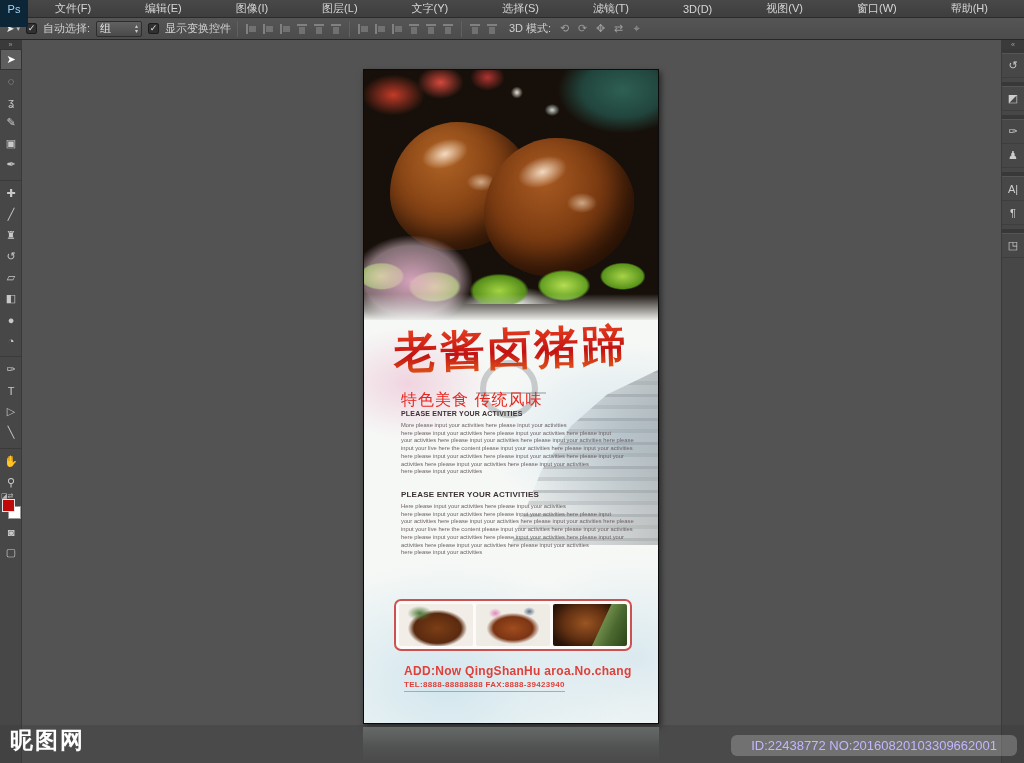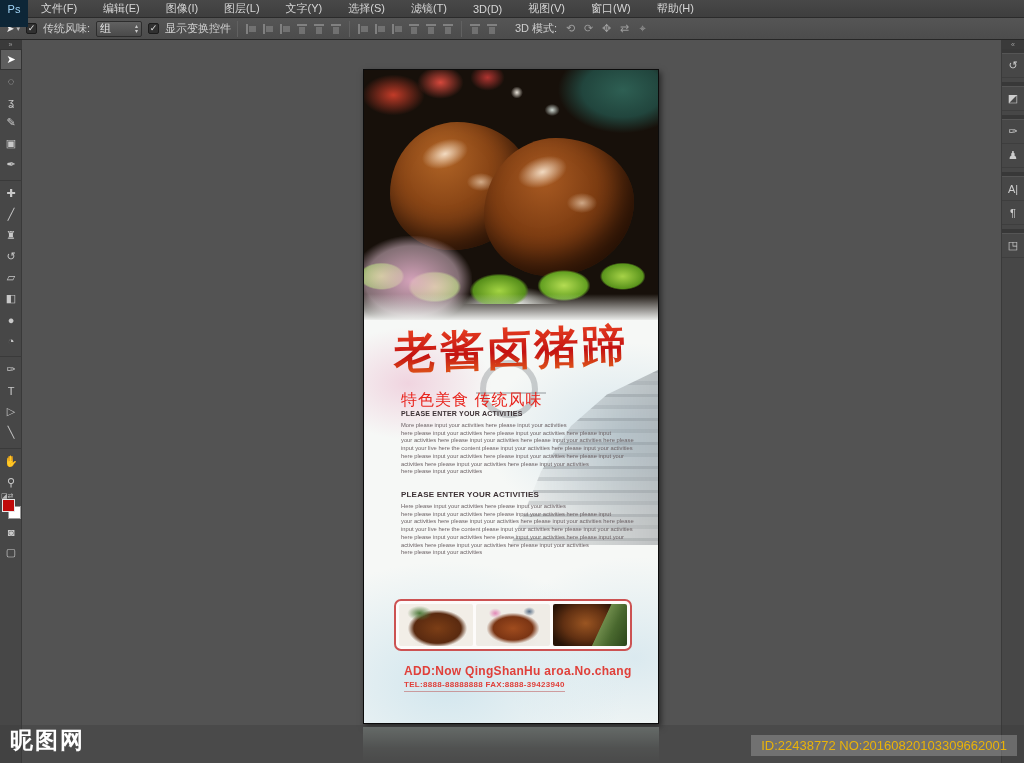--- a/index.html
+++ b/index.html
@@ -7,21 +7,21 @@
     font-family:"Liberation Sans", sans-serif; }
   .app { position:relative; width:1024px; height:763px; background:#535353; }
 
   
   .menubar { position:absolute; left:0; top:0; width:100%; height:18px;
     background:linear-gradient(#484848,#3e3e3e); border-bottom:1px solid #2b2b2b;
     display:flex; align-items:center; z-index:30; }
   .ps-logo { width:28px; height:36px; background:#0d2637; color:#9fd3f5; font-weight:normal;
     font-size:11px; display:flex; align-items:center; justify-content:center;text-align:center; }
   .menu-items { display:flex; height:100%; align-items:center; }
-  .menu-item { color:#d6d6d6; font-size:11px; padding:0 13px; height:100%;
+  .menu-item { color:#d6d6d6; font-size:11px; padding:0 27px; height:100%;
     display:flex; align-items:center; cursor:default; }
 
   
   .optionsbar { position:absolute; left:0; top:18px; width:100%; height:22px;
     background:linear-gradient(#555,#4c4c4c); border-bottom:1px solid #272727;
     display:flex; align-items:center; gap:6px; padding:0 6px; z-index:29; }
   .opt-toolicon { color:#e8e8e8; font-size:10px; display:flex; align-items:center; gap:2px; }
   .opt-toolicon .caret { font-size:7px; color:#bbb; }
   .checkbox { width:11px; height:11px; background:#303030; border:1px solid #1c1c1c;
     color:#e2e2e2; font-size:9px; line-height:9px; text-align:center; border-radius:2px; }
@@ -166,21 +166,21 @@
 
   
   .reflection { position:absolute; left:341px; top:687px; width:296px; height:36px;
     background:linear-gradient(to bottom, rgba(128,136,132,.95), rgba(100,104,102,.55) 60%, rgba(83,83,83,.2)); }
   .watermark-bar { position:absolute; left:0; bottom:0; width:100%; height:38px;
     background:rgba(58,58,58,.35); z-index:40; }
   .wm-left { position:absolute; left:10px; bottom:7px; display:flex; align-items:baseline; gap:8px; }
   .wm-brand { color:#fff; font-size:23px; font-weight:bold; letter-spacing:2px;margin-top:35px; }
   .wm-url { color:#fff; font-size:21px; font-weight:bold; }
   .id-badge { position:absolute; right:7px; bottom:7px; background:rgba(255,255,255,.22);
-    color:#eab308; font-size:13px; padding:3px 10px; }
+    color:#c4b5fd; font-size:13px; padding:3px 20px;border-radius:6px; }
 </style>
 </head>
 <body>
 
 <div class="app">
 
   <div class="menubar">
     <div class="ps-logo">Ps</div>
     <div class="menu-items" id="menu-items">
         <div class="menu-item">文件(F)</div>
@@ -196,21 +196,21 @@
         <div class="menu-item">帮助(H)</div>
       </div>
   </div>
 
   <div class="optionsbar">
     <div class="opt-toolicon">
       <span>➤</span>
         <span class="caret">▾</span>
     </div>
     <div class="checkbox">✓</div>
-    <span class="opt-label">传统风味:</span>
+    <span class="opt-label">自动选择:</span>
     <div class="opt-select">
       <span>组</span>
       <span class="stepper">▴<br>▾</span>
     </div>
     <div class="checkbox">✓</div>
     <span class="opt-label">显示变换控件</span>
     <div class="vsep"></div>
     <div class="icon-group" id="align-group">
         <div class="alicon"></div>
         <div class="alicon"></div>
@@ -226,21 +226,21 @@
         <div class="alicon"></div>
         <div class="alicon v"></div>
         <div class="alicon v"></div>
         <div class="alicon v"></div>
       </div>
     <div class="vsep"></div>
     <div class="icon-group" id="spacing-group">
         <div class="alicon v"></div>
         <div class="alicon v"></div>
       </div>
-    <span class="opt-label" style="margin-left:10px">3D 模式:</span>
+    <span class="opt-label" style="margin-left:4px">3D 模式:</span>
     <div class="icon-group" id="mode3d-group">
         <div class="icon3d">⟲</div>
         <div class="icon3d">⟳</div>
         <div class="icon3d">✥</div>
         <div class="icon3d">⇄</div>
         <div class="icon3d">⌖</div>
       </div>
   </div>
 
   <div class="toolbar">

